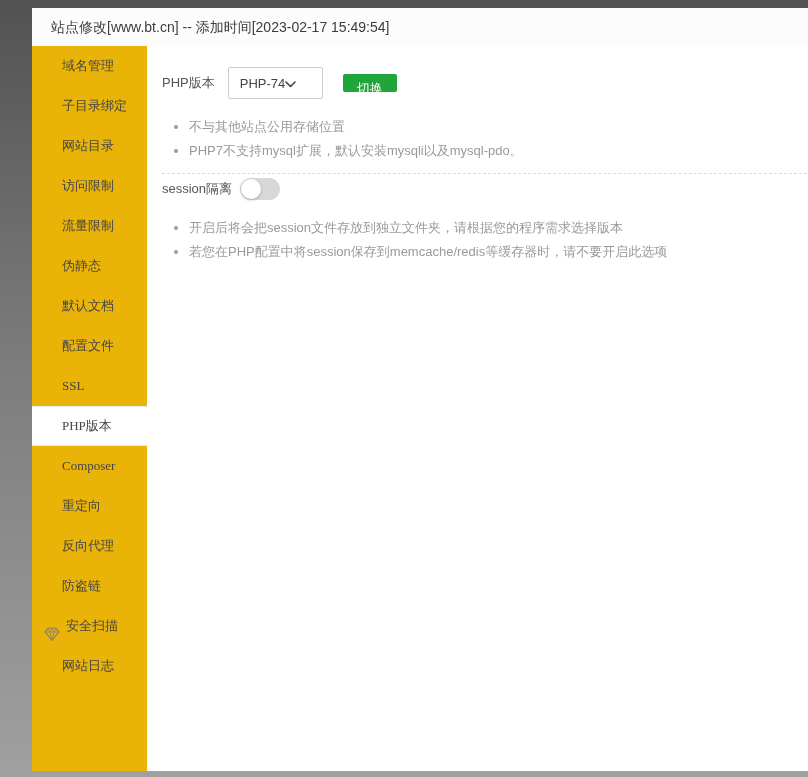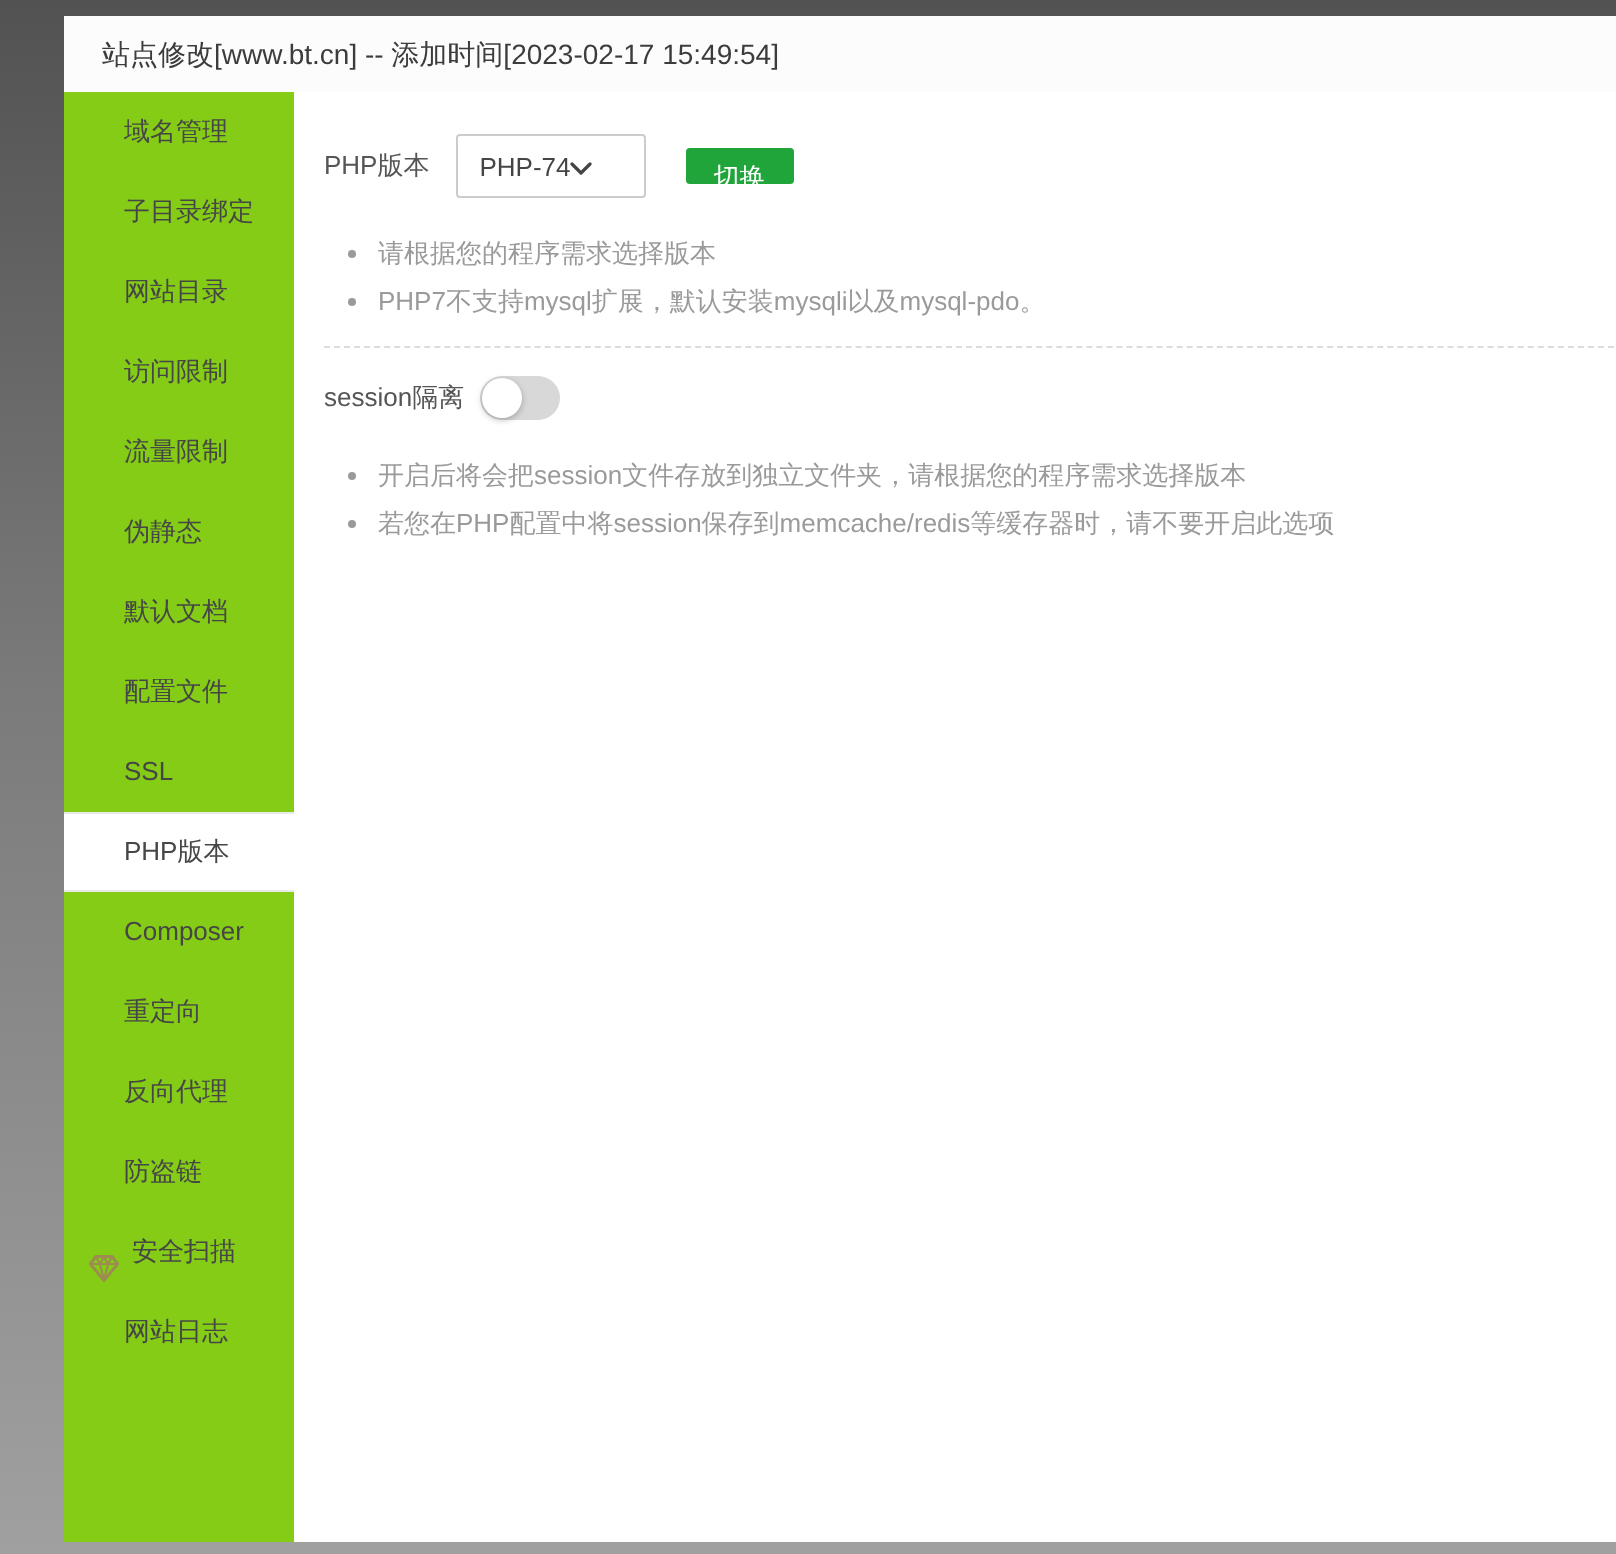--- a/index.html
+++ b/index.html
@@ -19,21 +19,21 @@
     color:#ffffff; display:flex; align-items:center; justify-content:center;
     cursor:pointer; z-index:5;
   }
   .close-btn svg { display:block; }
   .title-bar {
     height:38px; line-height:38px; padding-left:19px;
     background:#fcfcfc; font-size:14px; color:#3c3c3c;
     white-space:nowrap; overflow:hidden;
   }
   .modal-body { display:flex; height:725px; }
-  .sidebar { width:115px; background:#84cc16; flex:none; }
+  .sidebar { width:115px; background:#eab308; flex:none;font-family:Liberation Serif, serif; }
   .side-item {
     position:relative; height:40px; line-height:40px; padding-left:30px;
     font-size:13px; color:#464646; cursor:pointer; white-space:nowrap;
   }
   .side-item.selected {
     background:#ffffff; border-top:1px solid #e9e9e9; border-bottom:1px solid #e9e9e9;
     line-height:38px;
   }
   .side-item.has-gem { padding-left:34px; }
   .side-item .gem { display:none; position:absolute; left:12px; top:12px; width:16px; height:16px; }
@@ -54,21 +54,21 @@
   .btn-green {
     margin-left:20px; background:#20a53a; color:#ffffff; border:none;
     font-size:13px; padding:0 14px; height:18px; line-height:30px;
     border-radius:2px; cursor:pointer; font-family:inherit;
   }
   ul.notes {
     margin:16px 0 0 0; padding-left:27px; list-style:disc;
     color:#9a9a9a; font-size:13px; line-height:24px;
   }
   .divider { border:none; border-top:1px dashed #dcdcdc; margin:10px 0 0 0; height:0; }
-  .session-row { margin-top:14px;text-align:center; }
+  .session-row { margin-top:4px;text-align:center; }
   .toggle {
     width:40px; height:22px; background:#d8d8d8; border-radius:11px;
     position:relative; margin-left:8px; cursor:pointer; flex:none;
   }
   .toggle .knob {
     position:absolute; left:1px; top:1px; width:20px; height:20px;
     background:#ffffff; border-radius:50%;
     box-shadow:0 1px 3px rgba(0,0,0,0.25);
   }
 </style>
@@ -189,21 +189,21 @@
             <svg width="11" height="7" viewBox="0 0 11 7">
                 <path d="M1 1 L5.5 5.5 L10 1" fill="none" stroke="currentColor" stroke-width="1.6" stroke-linecap="round" stroke-linejoin="round"></path>
               </svg>
           </span>
         </div>
         <button class="btn-green">切换</button>
       </div>
 
       <ul class="notes">
 
-      <li>请根据您的程序需求选择版本</li>
+      <li>不与其他站点公用存储位置</li>
           <li>PHP7不支持mysql扩展，默认安装mysqli以及mysql-pdo。</li>
         </ul>
 
       <hr class="divider">
 
       <div class="row session-row">
         <span class="field-label" style="margin-right:0;">session隔离</span>
         <div class="toggle">
           <div class="knob"></div>
         </div>

